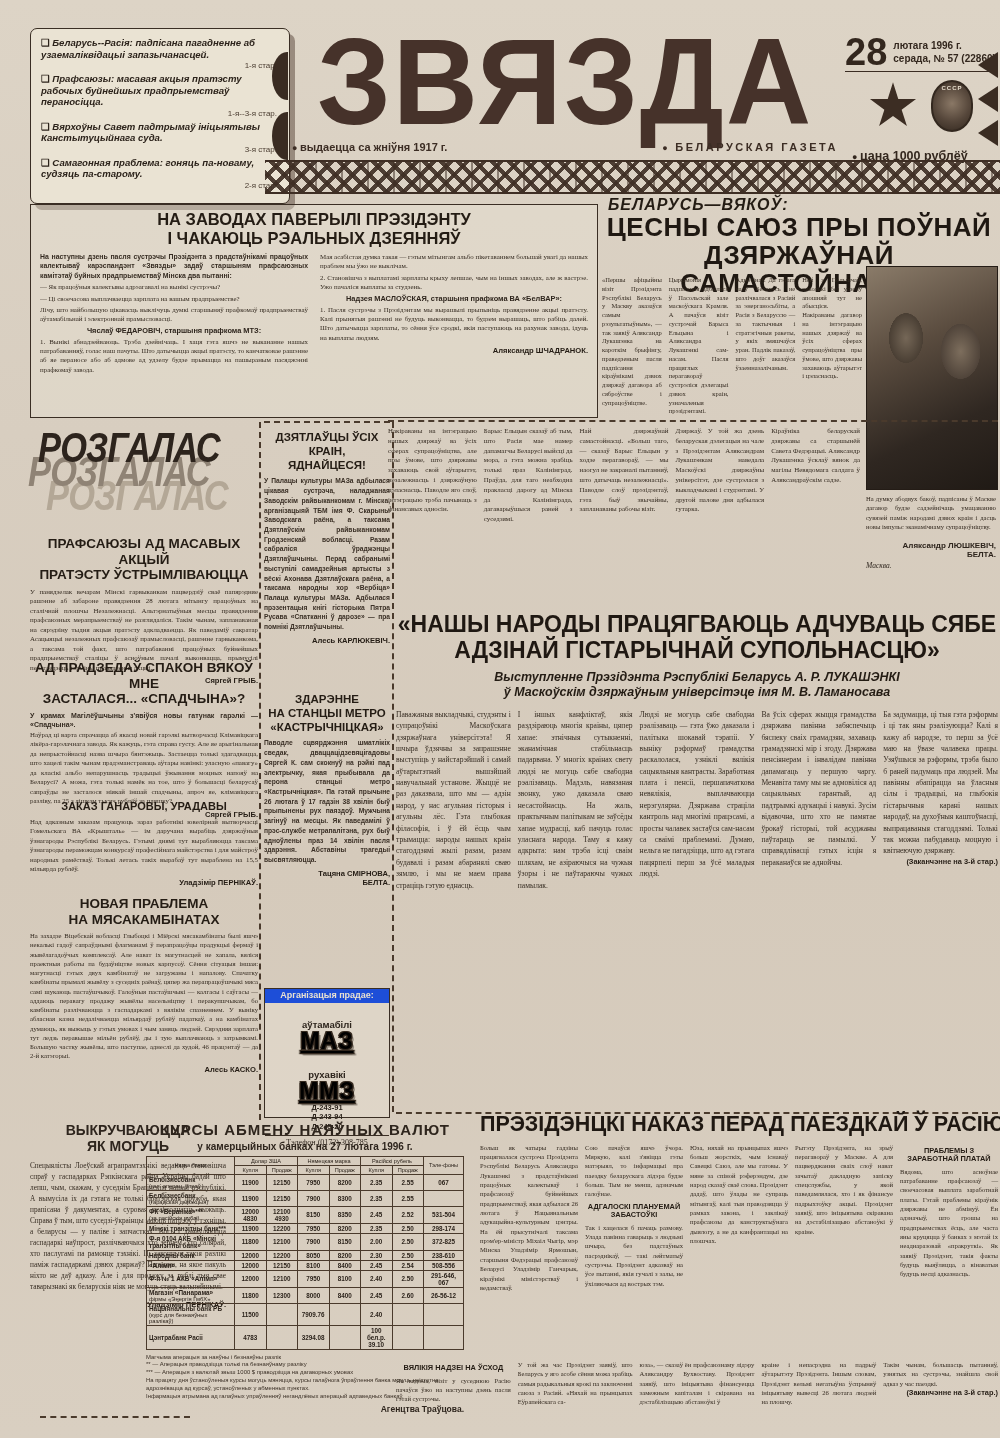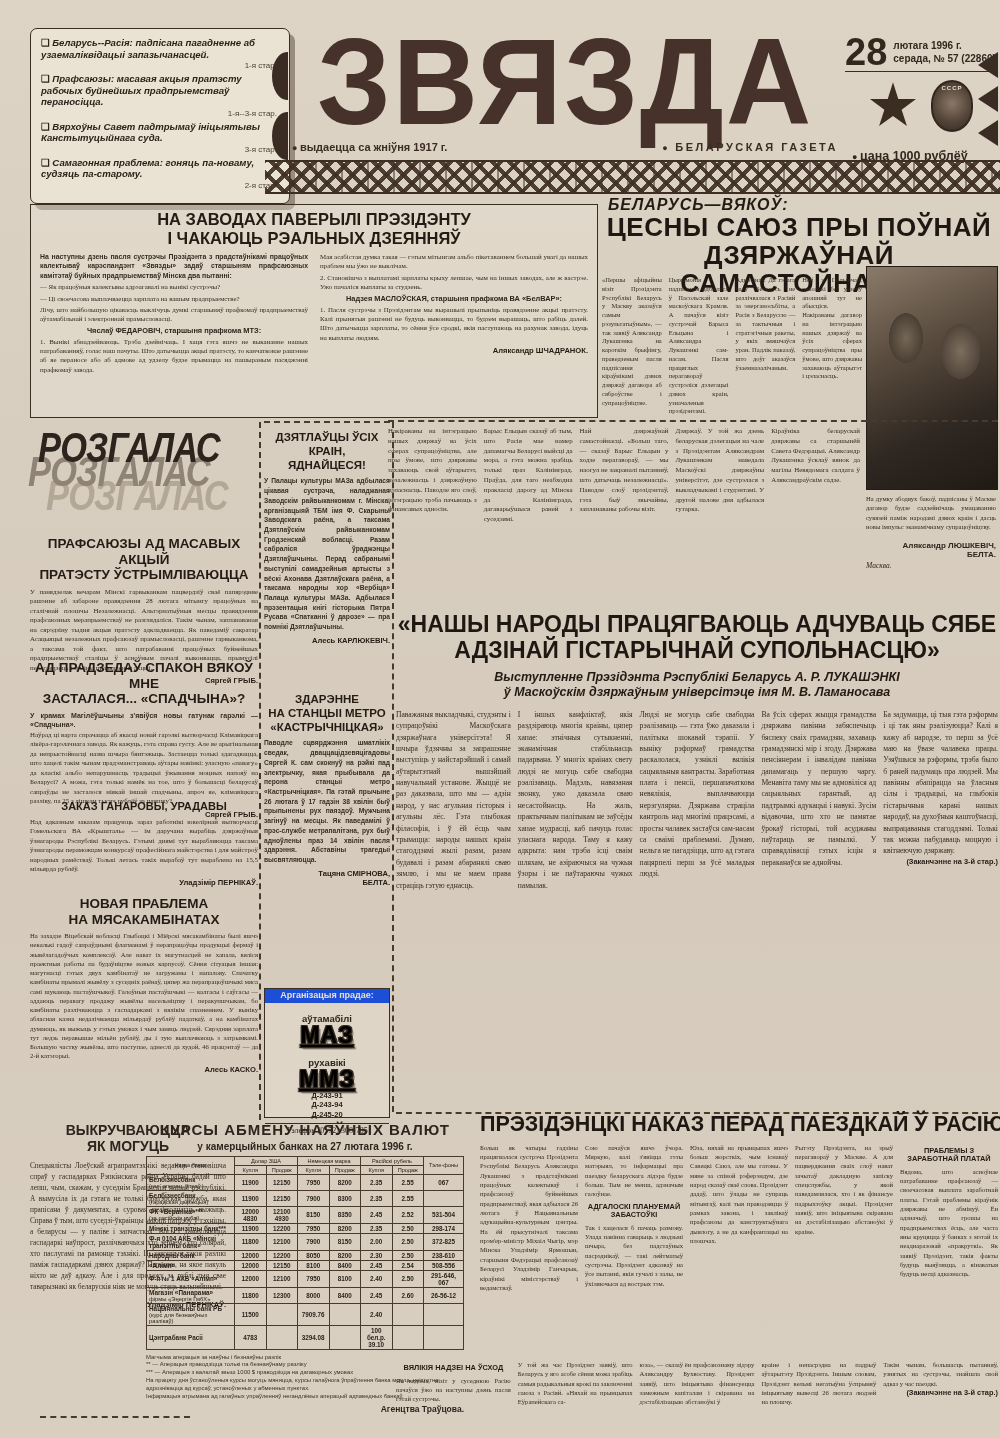--- a/index.html
+++ b/index.html
@@ -99,21 +99,21 @@
   .mini-art h3{font:bold 13.5px/1.15 "Liberation Sans",sans-serif;text-align:center;margin:2px 0 4px;color:#241c14;}
   .mini-art .body-t{margin:0;}
 
   
   .mid-art h3{font:bold 11.5px/1.2 "Liberation Sans",sans-serif;text-align:center;margin:3px 0 4px;color:#241c14;}
   .mid-art .body-t{font-family:"Liberation Sans",sans-serif;font-weight:bold;font-size:6.7px;line-height:1.45;color:#3a2f25;}
 
   
   #adbox{left:264px;top:988px;width:126px;height:130px;border:1.6px solid #3a2e24;box-sizing:border-box;background:rgba(236,228,214,.4);text-align:center;}
   #ad-head{background:#1d4ed8;color:#e9e1d0;font:bold 9px/1.5 "Liberation Sans",sans-serif;}
-  .ad-small{font:bold 9.5px "Liberation Sans",sans-serif;margin-top:10px;}
+  .ad-small{font:bold 9.5px "Liberation Sans",sans-serif;margin-top:16px;}
   .ad-logo{font:bold 23px/1 "Liberation Sans",sans-serif;letter-spacing:1px;color:#000000;
      text-shadow:-1.2px -1.2px 0 #33281e,1.2px -1.2px 0 #33281e,-1.2px 1.2px 0 #33281e,1.2px 1.2px 0 #33281e,2.5px 2.5px 0 rgba(51,40,30,.4);text-decoration:underline;}
   .ad-eng{font:bold 7.5px/1.3 "Liberation Sans",sans-serif;}
   #ad-phone{border-top:1.2px solid #3a2e24;margin-top:3px;font:8px "Liberation Serif",serif;padding-top:2px;}
 
   
   #speech{left:396px;top:612px;width:602px;}
   #speech-title{font:bold 23px/1.12 "Liberation Sans",sans-serif;text-align:center;color:#1f1812;}
   #speech-sub{font:italic bold 12.5px/1.25 "Liberation Sans",sans-serif;text-align:center;margin:6px 0 8px;color:#241c14;}
   #speech .coltext{font-size:7.6px;line-height:1.5;}

